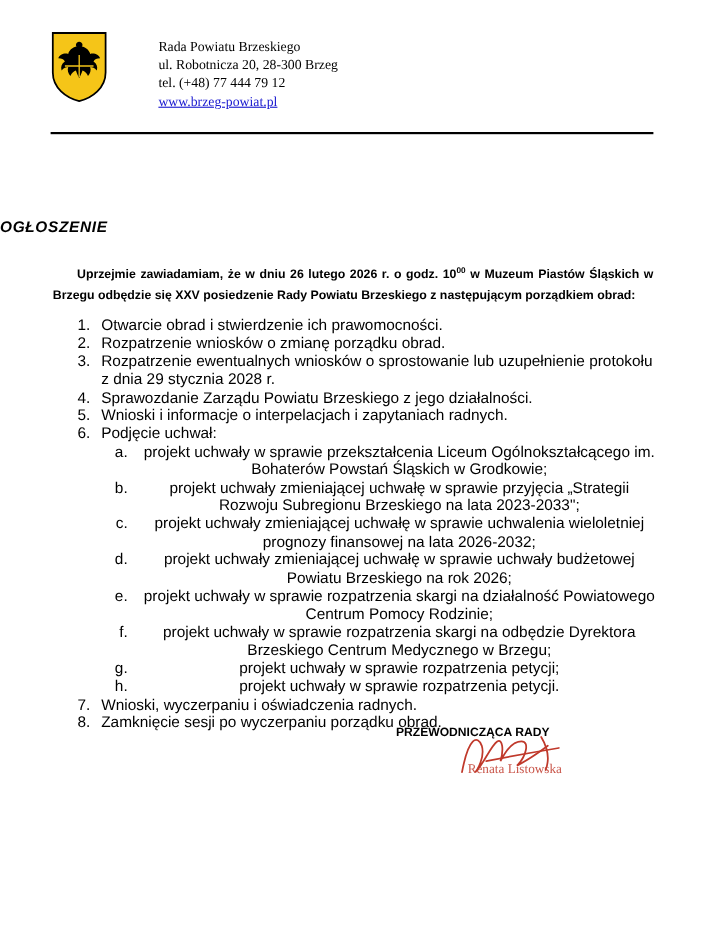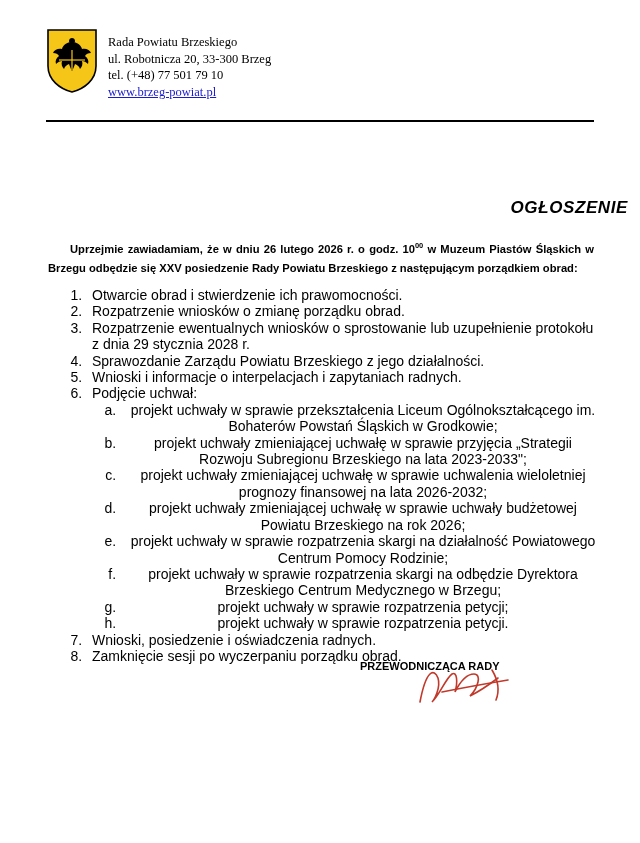--- a/index.html
+++ b/index.html
@@ -40,20 +40,21 @@
     margin-right: 10px;
     position: relative;
   }
   .crest svg { display: block; }
   .address-block {
     font-family: "Liberation Serif", serif;
     font-size: 12.5px;
     line-height: 16.5px;
     padding-top: 6px;
     color: #000;
+    margin-left: 36px;
   }
   .address-line { white-space: nowrap; }
   .address-link {
     color: #1a1ad0;
     text-decoration: underline;
     text-align: center;
   }
   .rule {
     position: absolute;
     left: 46px;
@@ -62,25 +63,25 @@
     height: 2px;
     background: #000000;
   }
 
   
   .doc-title {
     position: absolute;
     left: 0;
     top: 198px;
     width: 628px;
-    text-align: right;
+    text-align: left;
     font-family: "Liberation Sans", sans-serif;
     font-weight: bold;
     font-style: italic;
-    font-size: 17px;
+    font-size: 14px;
     letter-spacing: 0.6px;
   }
 
   
   .intro {
     position: absolute;
     left: 48px;
     top: 236px;
     width: 546px;
     font-family: "Liberation Sans", sans-serif;
@@ -165,22 +166,22 @@
         <g fill="#000000">
           <path d="M26 14 c-5 0 -9 3 -10 7 c-4 -1 -8 1 -9 4 c3 0 5 1 6 3 c-3 2 -4 5 -3 8 c2 -2 4 -3 6 -3 c-1 3 0 6 2 8 c1 -3 3 -4 5 -5 c1 3 2 5 3 7 c1 -2 2 -4 3 -7 c2 1 4 2 5 5 c2 -2 3 -5 2 -8 c2 0 4 1 6 3 c1 -3 0 -6 -3 -8 c1 -2 3 -3 6 -3 c-1 -3 -5 -5 -9 -4 c-1 -4 -5 -7 -10 -7 z"></path>
           <path d="M26 10 c-1.6 0 -3 1.3 -3 3 c0 1.7 1.4 3 3 3 c1.6 0 3 -1.3 3 -3 c0 -1.7 -1.4 -3 -3 -3 z"></path>
         </g>
         <path d="M13 32 h26" stroke="#f5c518" stroke-width="1.2" fill="none"></path>
         <path d="M26 22 v20" stroke="#f5c518" stroke-width="1.2" fill="none"></path>
       </svg>
     </div>
     <div class="address-block">
       <div class="address-line">Rada Powiatu Brzeskiego</div>
-      <div class="address-line">ul. Robotnicza 20, 33-300 Brzeg</div>
-      <div class="address-line">tel. (+48) 77 501 79 10</div>
+      <div class="address-line">ul. Robotnicza 20, 28-300 Brzeg</div>
+      <div class="address-line">tel. (+48) 77 444 79 12</div>
       <div class="address-line"><a class="address-link" href="#">www.brzeg-powiat.pl</a></div>
     </div>
   </div>
 
   <div class="rule"></div>
 
   <div class="doc-title">OGŁOSZENIE</div>
 
   <div class="intro">
     <span class="indent"></span><span>Uprzejmie zawiadamiam, że w dniu 26 lutego 2026 r.  o godz. 10</span><span class="sup">00</span><span> w Muzeum Piastów Śląskich w Brzegu odbędzie się XXV posiedzenie Rady Powiatu Brzeskiego z następującym porządkiem obrad:</span>
@@ -199,27 +200,28 @@
           <li><span class="li-text">projekt uchwały w sprawie przekształcenia Liceum Ogólnokształcącego im. Bohaterów Powstań Śląskich w Grodkowie;</span></li>
           <li><span class="li-text">projekt uchwały zmieniającej uchwałę w sprawie przyjęcia „Strategii Rozwoju Subregionu Brzeskiego na lata 2023-2033";</span></li>
           <li><span class="li-text">projekt uchwały zmieniającej uchwałę w sprawie uchwalenia wieloletniej prognozy finansowej na lata 2026-2032;</span></li>
           <li><span class="li-text">projekt uchwały zmieniającej uchwałę w sprawie uchwały budżetowej Powiatu Brzeskiego na rok 2026;</span></li>
           <li><span class="li-text">projekt uchwały w sprawie rozpatrzenia skargi na działalność Powiatowego Centrum Pomocy Rodzinie;</span></li>
           <li><span class="li-text">projekt uchwały w sprawie rozpatrzenia skargi na odbędzie Dyrektora Brzeskiego Centrum Medycznego w Brzegu;</span></li>
           <li><span class="li-text">projekt uchwały w sprawie rozpatrzenia petycji;</span></li>
           <li><span class="li-text">projekt uchwały w sprawie rozpatrzenia petycji.</span></li>
         </ol>
       </li>
-      <li><span class="li-text">Wnioski, posiedzenie i oświadczenia radnych.</span></li>
+      <li><span class="li-text">Wnioski, wyczerpaniu i oświadczenia radnych.</span></li>
       <li><span class="li-text">Zamknięcie sesji po wyczerpaniu porządku obrad.</span></li>
     </ol>
   </div>
 
   <div class="signature">PRZEWODNICZĄCA RADY</div>
   <svg class="sig-scribble" viewBox="0 0 120 48" xmlns="http://www.w3.org/2000/svg">
     <g fill="none" stroke="#c0392b" stroke-width="1.6" stroke-linecap="round">
       <path d="M8 40 C14 8 22 6 26 16 C29 26 22 38 20 40 C27 34 34 16 40 12 C45 9 46 20 43 30 C47 22 54 12 62 12 C70 12 66 26 58 34 C66 30 78 22 86 16"></path>
       <path d="M30 30 C50 26 72 22 96 18"></path>
       <path d="M80 8 C86 18 88 28 84 38"></path>
     </g>
   </svg>
+  <div class="sig-name">Renata Listowska</div>
 
 </div>
 
 </body></html>

